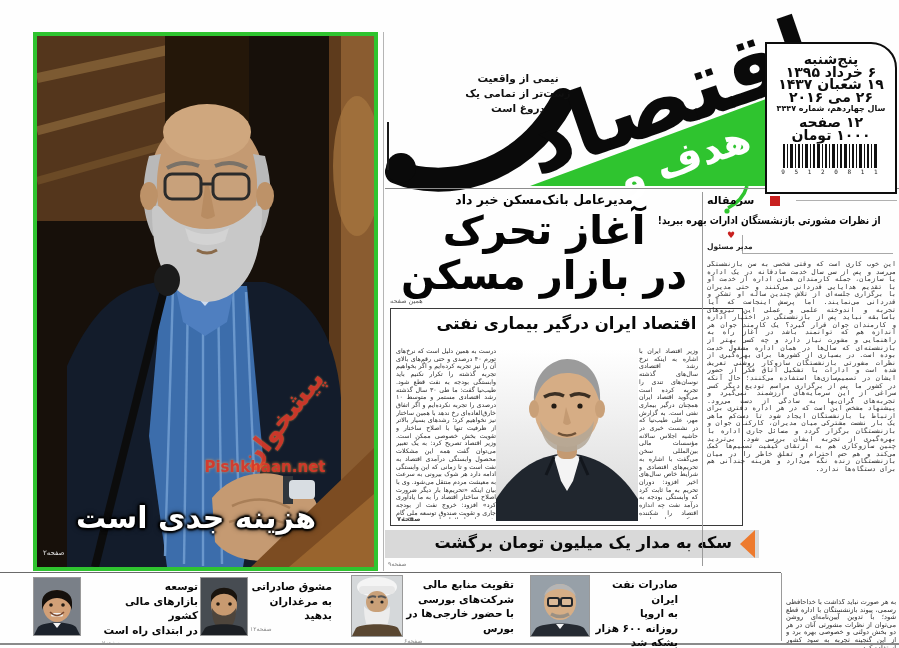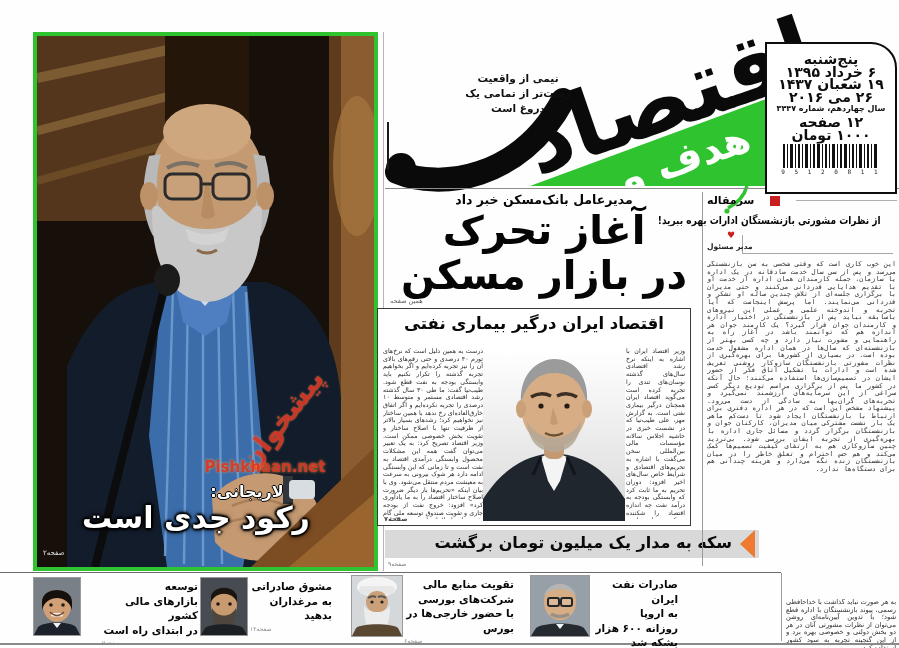--- a/index.html
+++ b/index.html
@@ -34,21 +34,21 @@
   .mast-rule{left:385px;top:188px;width:514px;height:1px;background:#8d8d8d;}
   .photo-col-rule{left:383px;top:32px;width:1px;height:539px;background:#b5b5b5;}
 
   
   .kicker{left:388px;top:192px;width:312px;text-align:center;font-weight:bold;font-size:12.5px;color:#050505;}
   .hl1{left:388px;top:207px;width:312px;text-align:center;font-weight:bold;font-size:40px;color:#050505;}
   .hl2{left:388px;top:252px;width:312px;text-align:center;font-weight:bold;font-size:40px;color:#050505;}
   .samepage{left:390px;top:297px;font-size:6.5px;color:#555;}
 
   
-  .art-box{left:377px;top:308px;width:312px;height:216px;border:1px solid #3a3a3a;background:#fff;}
+  .art-box{left:390px;top:308px;width:312px;height:216px;border:1px solid #3a3a3a;background:#fff;padding-left:39px;}
   .art-hl{position:absolute;left:0;top:5px;width:100%;text-align:center;font-weight:bold;font-size:16.5px;color:#080808;}
   .art-photo{position:absolute;left:105px;top:40px;width:142px;height:172px;}
   .acol{position:absolute;top:38px;height:172px;font-size:6.3px;line-height:7.7px;color:#2b2b2b;}
   .acol-l{left:5px;width:100px;}
   .acol-r{left:248px;width:59px;}
   .art-page{position:absolute;left:6px;bottom:2px;font-size:6.5px;color:#444;font-weight:bold;}
 
   
   .coin-bar{left:385px;top:530px;width:374px;height:28px;background:var(--bargray);}
   .coin-text{position:absolute;right:27px;top:3px;font-weight:bold;font-size:16px;color:#0a0a0a;}
@@ -134,22 +134,21 @@
       <ellipse cx="130" cy="244" rx="13" ry="16" fill="#1b1b1b"></ellipse>
       <path d="M175,462 C200,430 250,430 272,456 C290,476 285,502 265,514 C230,532 195,526 178,506 Z" fill="#c59a72"></path>
       <path d="M195,470 q30,-14 58,2 M192,486 q32,-10 62,4" stroke="#a97f58" stroke-width="2.5" fill="none"></path>
       <rect x="246" y="440" width="10" height="28" fill="#30363c"></rect>
       <rect x="252" y="444" width="26" height="19" rx="4" fill="#d8dde2"></rect>
       <polygon points="337,531 214,531 337,412" fill="#7c4c22"></polygon>
       <polygon points="337,531 252,531 337,458" fill="#99642e"></polygon>
     </svg>
     <div class="abs wm-fa rtl">پیشخوان</div>
     <div class="abs wm-en">Pishkhaan.net</div>
-    <div class="abs cap-kicker rtl">لاریجانی:</div>
-    <div class="abs cap-main rtl">رکود جدی است</div>
+    <div class="abs cap-main rtl">هزینه جدی است</div>
     <div class="abs cap-page rtl">صفحه۲</div>
   </div>
   <div class="abs photo-col-rule"></div>
 
   <svg class="abs masthead-svg" viewBox="0 0 514 200" aria-hidden="false">
     <path d="M12,172 C55,190 135,180 178,100" stroke="#0a0a0a" stroke-width="24" fill="none" stroke-linecap="round"></path>
     <circle cx="16" cy="168" r="15" fill="#0a0a0a"></circle>
     <polygon points="145,186 381,99 381,186" fill="#2fc42f"></polygon>
     <path d="M362,186 c-3,11 -11,18 -19,22" stroke="#2fc42f" stroke-width="3.5" fill="none"></path>
     <circle cx="342" cy="211" r="2.6" fill="#2fc42f"></circle>

